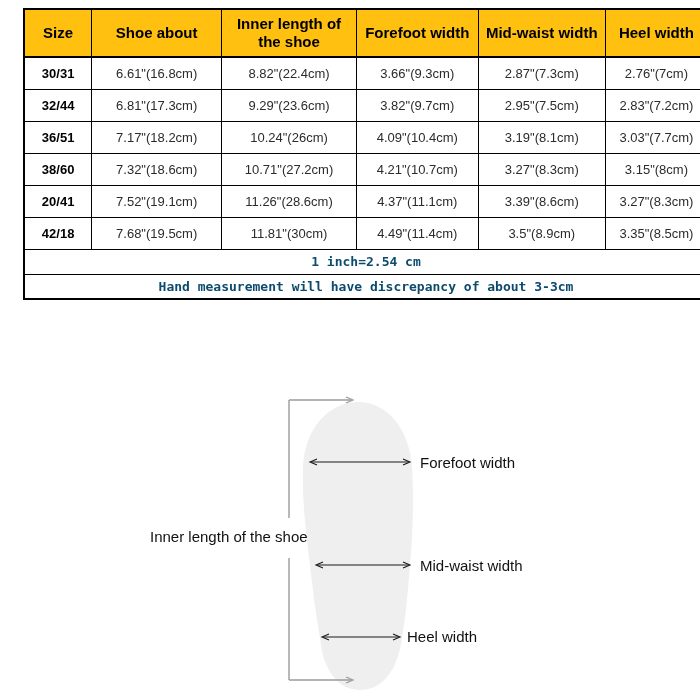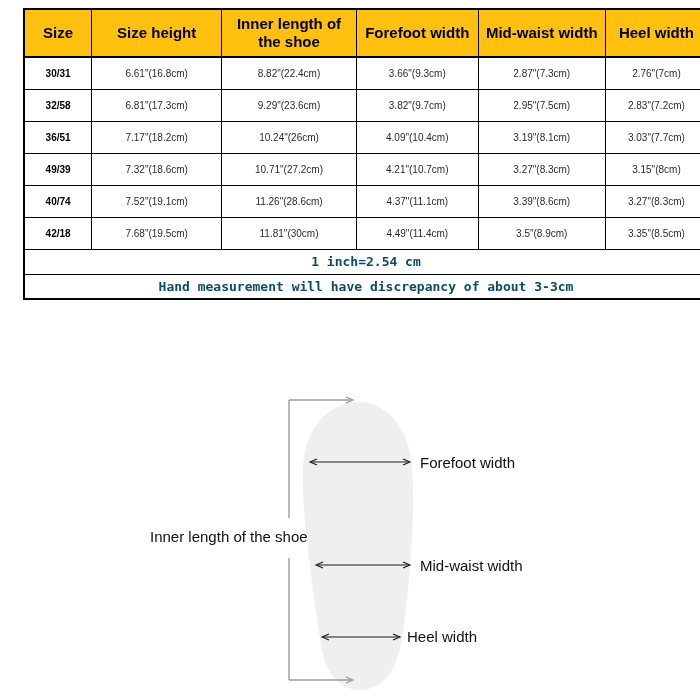--- a/index.html
+++ b/index.html
@@ -24,21 +24,21 @@
     color: #000;
     font-size: 15px;
     font-weight: bold;
     height: 48px;
     border-bottom: 2px solid #000;
     line-height: 1.2;
     padding: 2px 4px;
   }
   .size-table td {
     height: 32px;
-    font-size: 10px;
+    font-size: 13px;
     color: #2b2b2b;
   }
   .size-table td.size-cell {
     font-weight: bold;
     color: #000;
   }
   .size-table td.note-cell {
     font-family: "DejaVu Sans Mono", monospace;
     font-weight: bold;
     font-size: 13px;
@@ -65,62 +65,62 @@
     <col style="width:9.9%">
       <col style="width:19%">
       <col style="width:19.7%">
     <col style="width:17.8%">
       <col style="width:18.6%">
       <col style="width:15%">
   </colgroup>
   <thead>
     <tr>
       <th>Size</th>
-      <th>Size height</th>
+      <th>Shoe about</th>
       <th>Inner length of the shoe</th>
       <th>Forefoot width</th>
       <th>Mid-waist width</th>
       <th>Heel width</th>
     </tr>
   </thead>
   <tbody>
     <tr>
       <td class="size-cell">30/31</td>
       <td>6.61"(16.8cm)</td>
       <td>8.82"(22.4cm)</td>
       <td>3.66"(9.3cm)</td>
       <td>2.87"(7.3cm)</td>
       <td>2.76"(7cm)</td>
     </tr>
     <tr>
-      <td class="size-cell">32/58</td>
+      <td class="size-cell">32/44</td>
       <td>6.81"(17.3cm)</td>
       <td>9.29"(23.6cm)</td>
       <td>3.82"(9.7cm)</td>
       <td>2.95"(7.5cm)</td>
       <td>2.83"(7.2cm)</td>
     </tr>
     <tr>
       <td class="size-cell">36/51</td>
       <td>7.17"(18.2cm)</td>
       <td>10.24"(26cm)</td>
       <td>4.09"(10.4cm)</td>
       <td>3.19"(8.1cm)</td>
       <td>3.03"(7.7cm)</td>
     </tr>
     <tr>
-      <td class="size-cell">49/39</td>
+      <td class="size-cell">38/60</td>
       <td>7.32"(18.6cm)</td>
       <td>10.71"(27.2cm)</td>
       <td>4.21"(10.7cm)</td>
       <td>3.27"(8.3cm)</td>
       <td>3.15"(8cm)</td>
     </tr>
     <tr>
-      <td class="size-cell">40/74</td>
+      <td class="size-cell">20/41</td>
       <td>7.52"(19.1cm)</td>
       <td>11.26"(28.6cm)</td>
       <td>4.37"(11.1cm)</td>
       <td>3.39"(8.6cm)</td>
       <td>3.27"(8.3cm)</td>
     </tr>
     <tr>
       <td class="size-cell">42/18</td>
       <td>7.68"(19.5cm)</td>
       <td>11.81"(30cm)</td>

